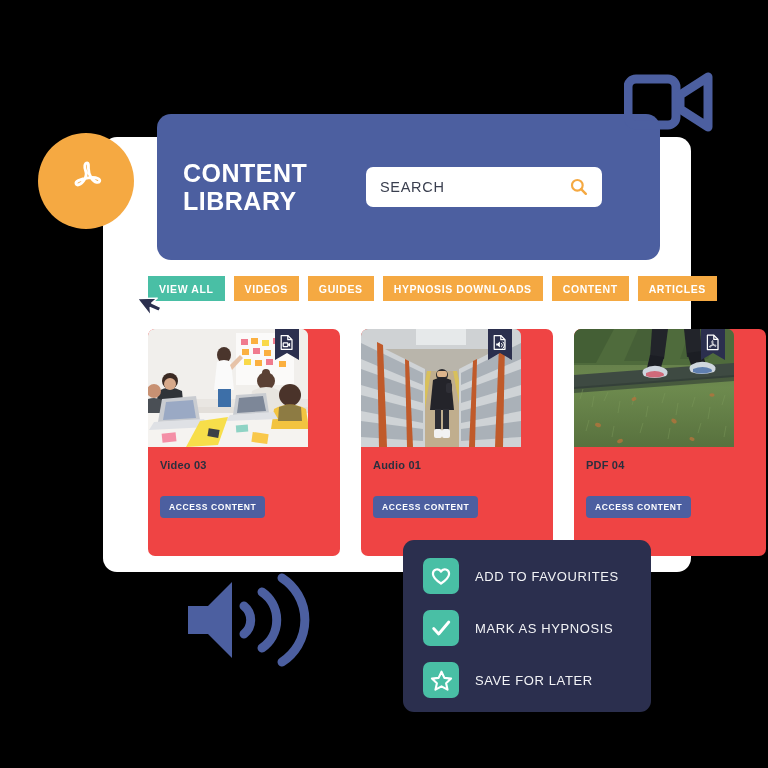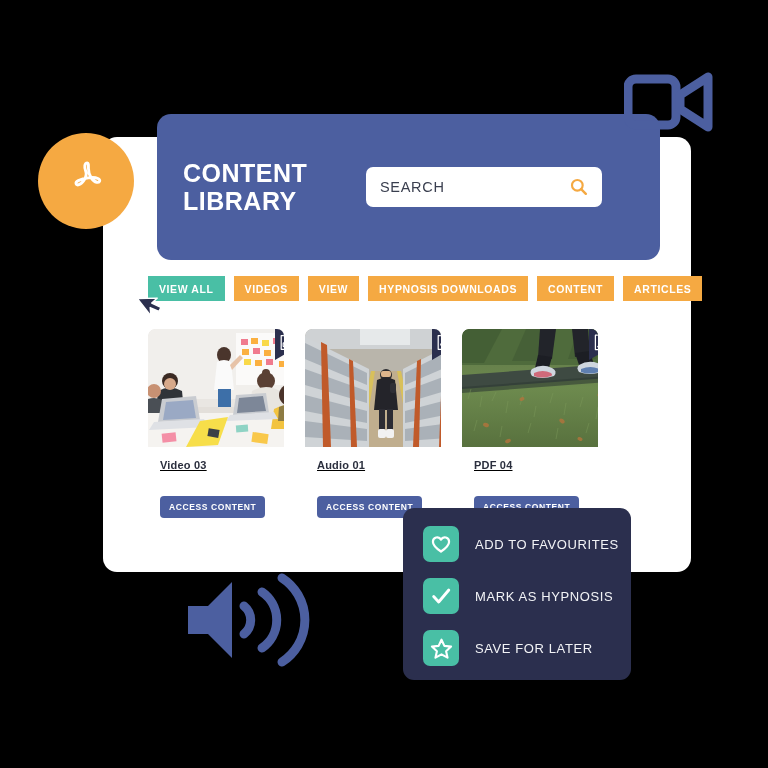--- a/index.html
+++ b/index.html
@@ -131,27 +131,26 @@
   
   .cards-row {
     position: absolute;
     left: 148px;
     top: 329px;
     display: flex;
     gap: 21px;
     z-index: 4;
   }
   .card {
-    width: 136px;
-    background: #ffffff;
+    width: 192px;
+    background: #ef4444;
     border-radius: 7px;
     overflow: hidden;
     position: relative;
     padding-bottom: 38px;
-    text-decoration: underline;
   }
   .card-thumb {
     position: relative;
     width: 160px;
     height: 118px;
     overflow: hidden;
     border-radius: 7px 7px 0 0;
   }
   .card-thumb svg { display: block; }
   .badge {
@@ -181,22 +180,22 @@
     border-radius: 4px;
     cursor: pointer;
     border: 0;
     font-family: "Liberation Sans", sans-serif;
   }
 
   
   .action-panel {
     position: absolute;
     left: 403px;
-    top: 508px;
-    width: 228px;
+    top: 540px;
+    width: 248px;
     height: 172px;
     background: #2b2f4e;
     border-radius: 11px;
     z-index: 10;
     padding: 18px 0 0 20px;
     box-sizing: border-box;
   }
   .action-item {
     display: flex;
     align-items: center;
@@ -273,21 +272,21 @@
   </div>
 
   <div class="filter-row">
     <div class="chip active">
       <span>VIEW ALL</span>
     </div>
     <div class="chip">
       <span>VIDEOS</span>
     </div>
     <div class="chip">
-      <span>VIEW</span>
+      <span>GUIDES</span>
     </div>
     <div class="chip">
       <span>HYPNOSIS DOWNLOADS</span>
     </div>
     <div class="chip">
       <span>CONTENT</span>
     </div>
     <div class="chip">
       <span>ARTICLES</span>
     </div>

